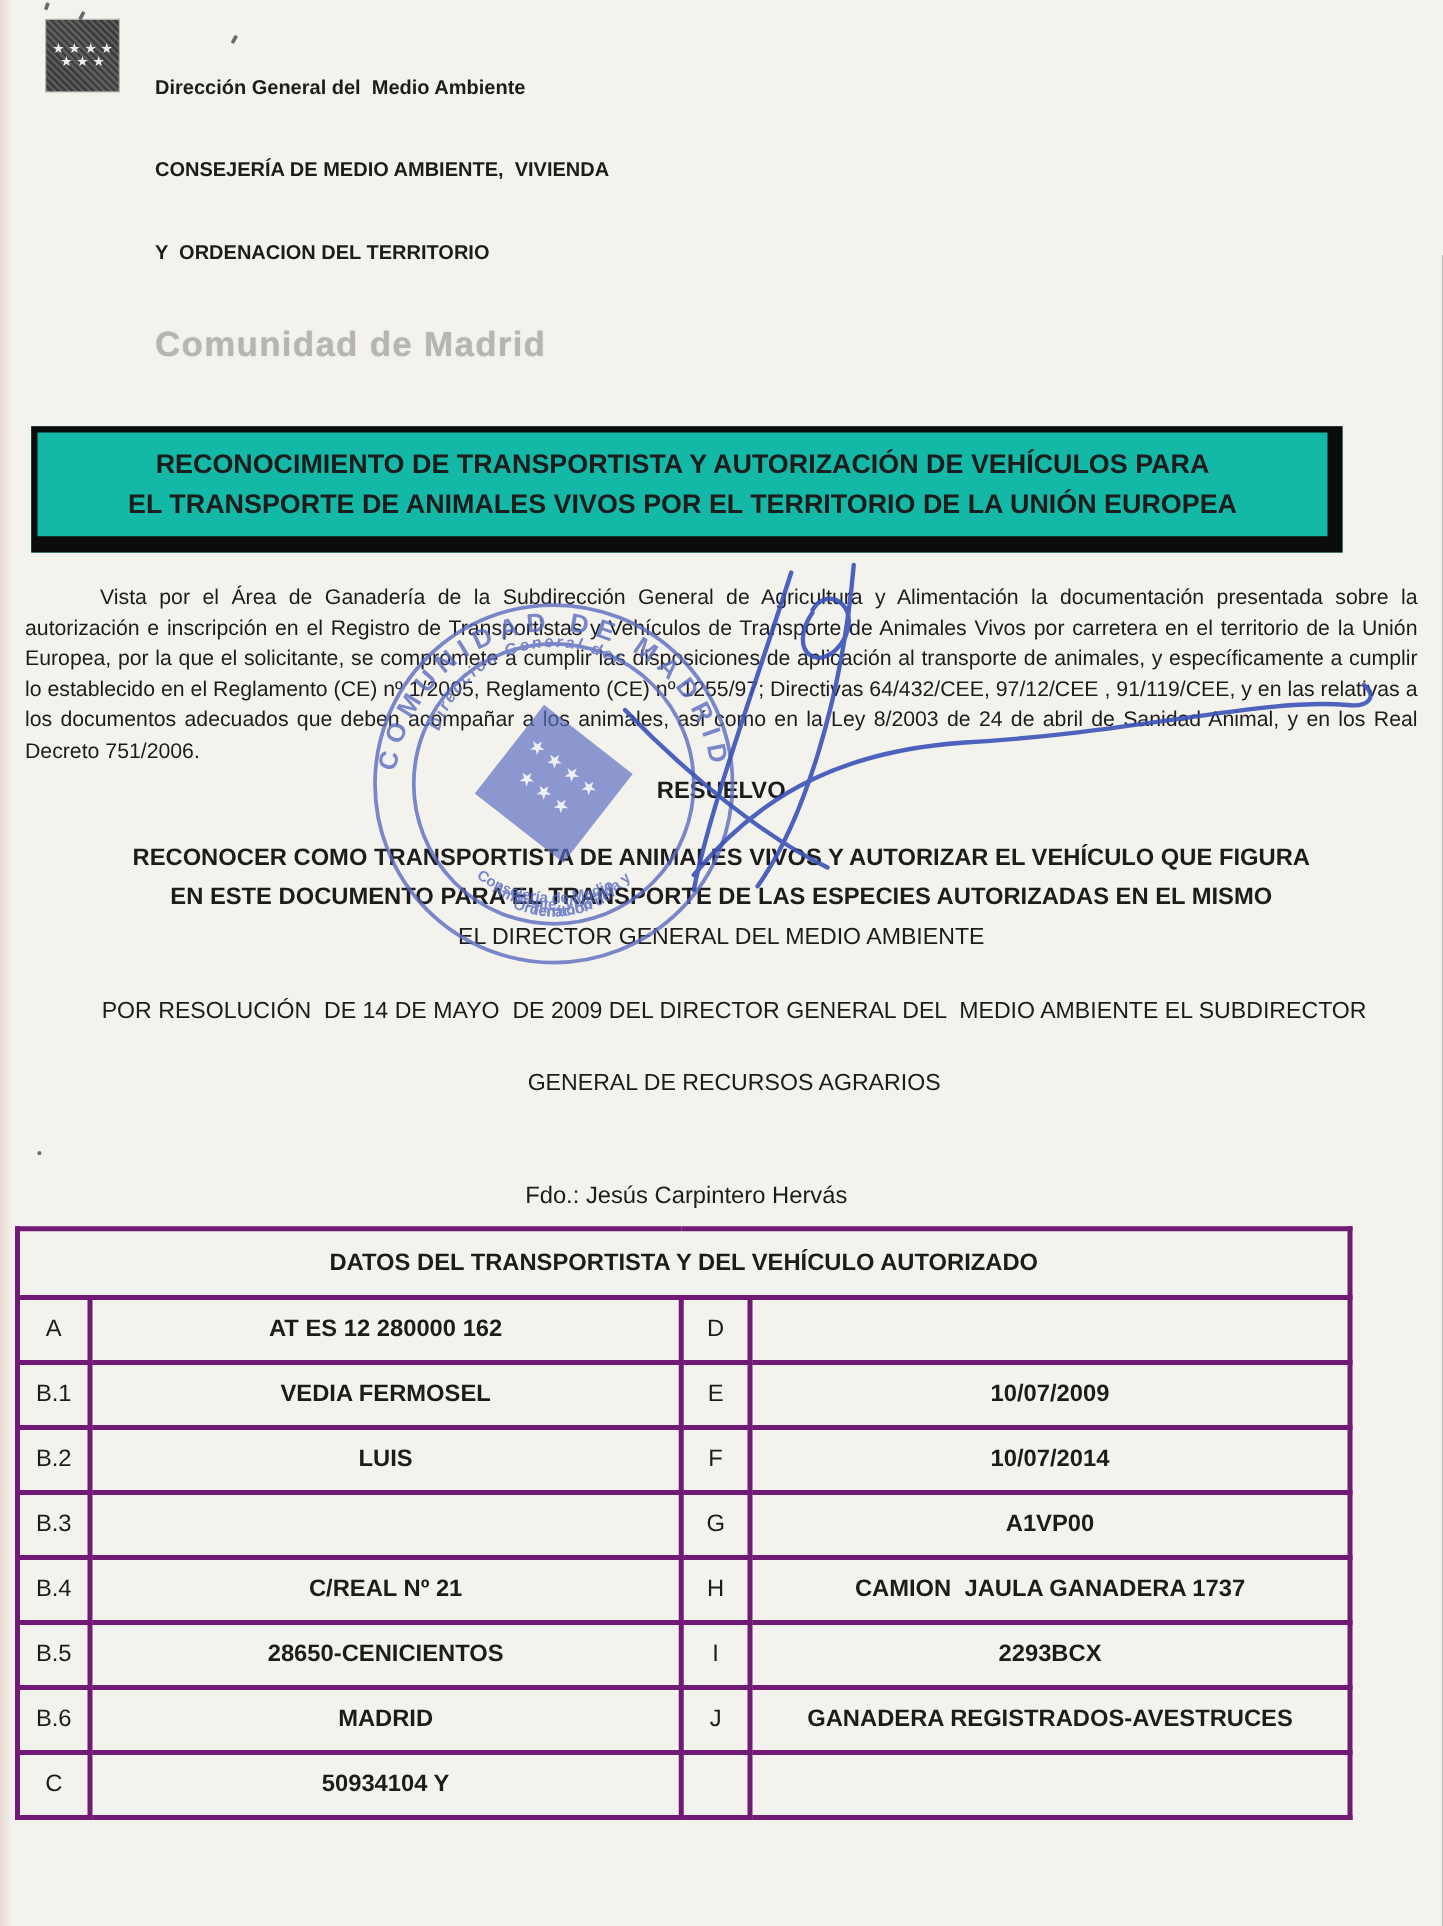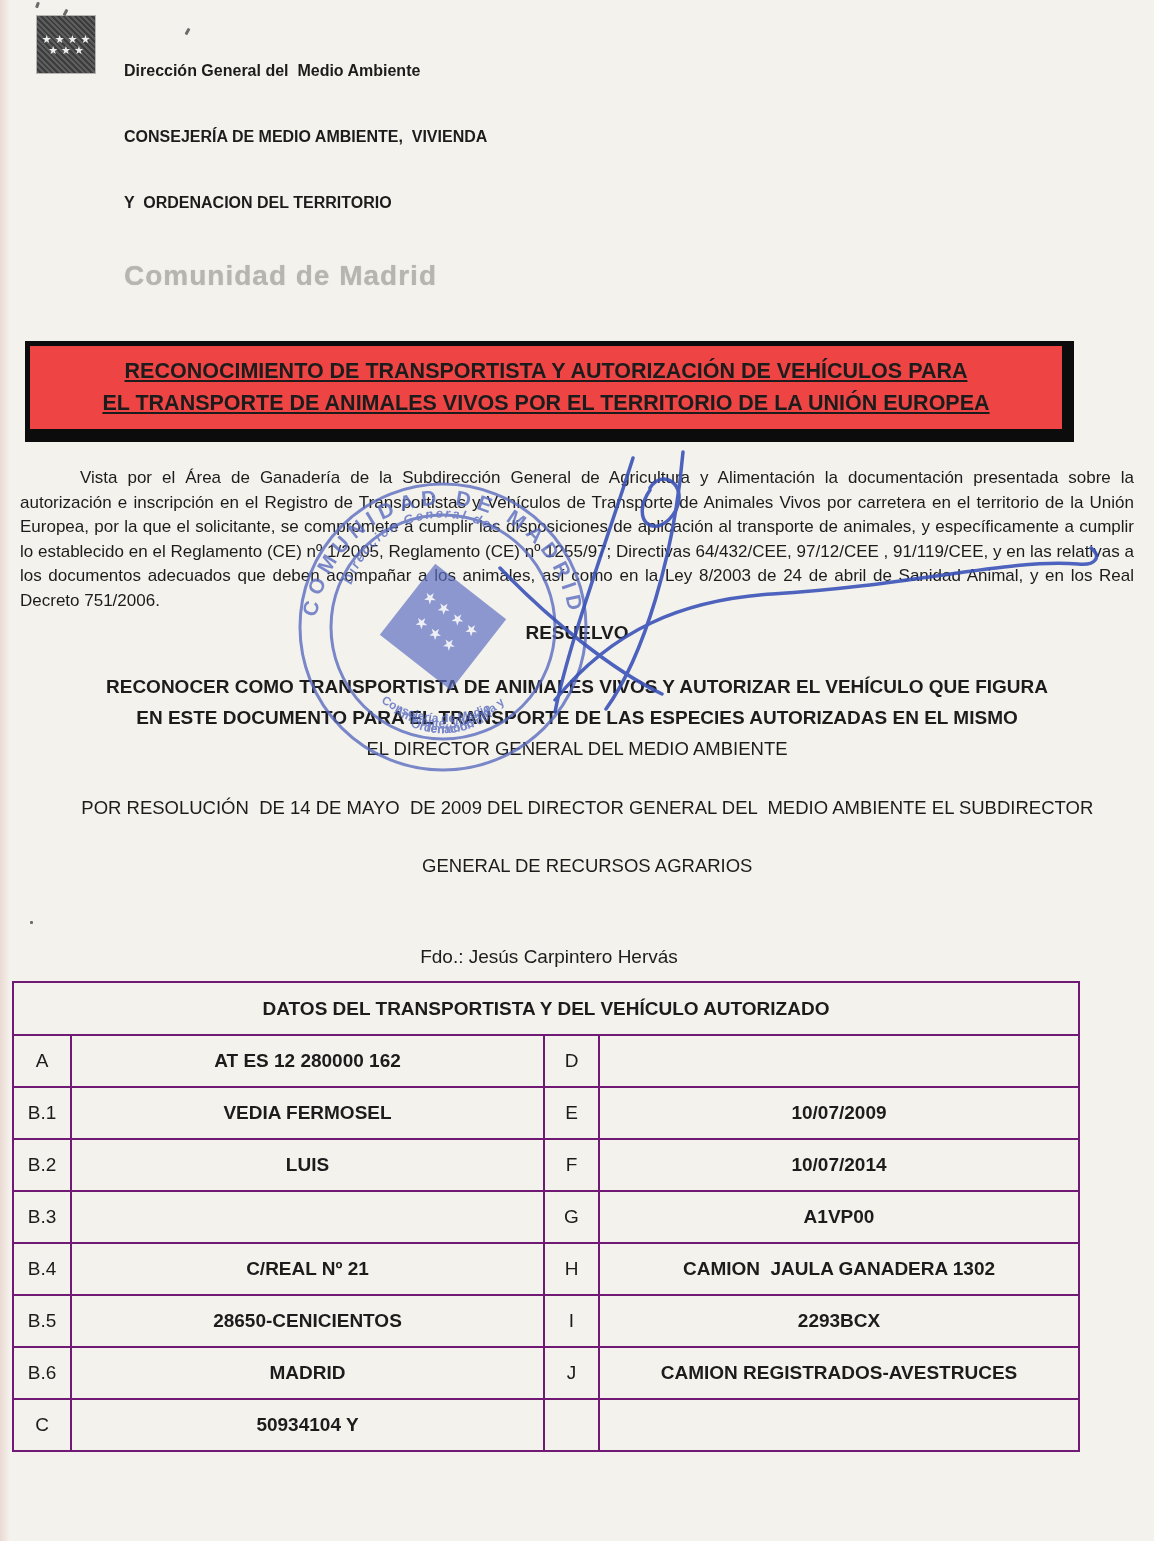--- a/index.html
+++ b/index.html
@@ -31,23 +31,23 @@
   .org{margin-left:29px;font-weight:bold;font-size:16px;line-height:22px;white-space:pre-wrap;}
   .brand{
     font-size:28px;font-weight:bold;color:#b7b5b0;letter-spacing:1px;
     margin-top:7px;text-shadow:0 0 1px rgba(183,181,176,.8);
   }
 
   
   .title-box{
     margin:10px 0 0 25px;width:1012px;
     border:5px solid #0c0c0c;border-right-width:12px;border-bottom-width:13px;
-    background:#ef4444;
+    background:#14b8a6;
     padding:9px 10px 10px 10px;
-    text-align:center;font-weight:bold;font-size:21.5px;line-height:32px;text-decoration:underline;
+    text-align:center;font-weight:bold;font-size:21.5px;line-height:32px;
   }
 
   
   .intro{
     margin:24px 20px 0 20px;
     font-size:17px;line-height:24.5px;text-align:justify;text-indent:60px;
   }
   .resuelvo{
     margin-top:9px;text-align:center;font-weight:bold;font-size:19px;
   }
@@ -56,21 +56,21 @@
   .res-bold{margin:27px 10px 0 10px;text-align:center;font-weight:bold;font-size:19px;line-height:31px;}
   .res-italic{margin:1px 10px 0 10px;text-align:center;font-size:18.5px;line-height:29px;white-space:pre-wrap;}
   .sig-label{margin-top:37px;text-align:center;font-size:19px;transform:translateX(-28px);}
 
   
   table.datos{
     margin:13px 0 0 12px;border-collapse:collapse;table-layout:fixed;
     width:1066px;
   }
   table.datos td{
-    border:2px solid #701a75;text-align:center;vertical-align:middle;
+    border:4px solid #701a75;text-align:center;vertical-align:middle;
     font-size:19px;padding:0 4px;overflow:hidden;white-space:pre-wrap;
   }
   td.ttl{height:51px;font-weight:bold;font-size:20px;border-bottom-width:2px;}
   td.lab{font-weight:normal;}
   td.val{font-weight:bold;}
   tr.r{height:52px;}
 
   
   .legend{margin:31px 14px 0 14px;text-align:center;font-size:15px;line-height:23.5px;white-space:pre-wrap;}
 
@@ -164,33 +164,33 @@
       <tr class="r">
         <td class="lab">B.3</td>
         <td class="val"></td>
         <td class="lab">G</td>
         <td class="val">A1VP00</td>
       </tr>
       <tr class="r">
         <td class="lab">B.4</td>
         <td class="val">C/REAL Nº 21</td>
         <td class="lab">H</td>
-        <td class="val">CAMION  JAULA GANADERA 1302</td>
+        <td class="val">CAMION  JAULA GANADERA 1737</td>
       </tr>
       <tr class="r">
         <td class="lab">B.5</td>
         <td class="val">28650-CENICIENTOS</td>
         <td class="lab">I</td>
         <td class="val">2293BCX</td>
       </tr>
       <tr class="r">
         <td class="lab">B.6</td>
         <td class="val">MADRID</td>
         <td class="lab">J</td>
-        <td class="val">CAMION REGISTRADOS-AVESTRUCES</td>
+        <td class="val">GANADERA REGISTRADOS-AVESTRUCES</td>
       </tr>
       <tr class="r">
         <td class="lab">C</td>
         <td class="val">50934104 Y</td>
         <td class="lab"></td>
         <td class="val"></td>
       </tr>
     </tbody>
   </table>
 

